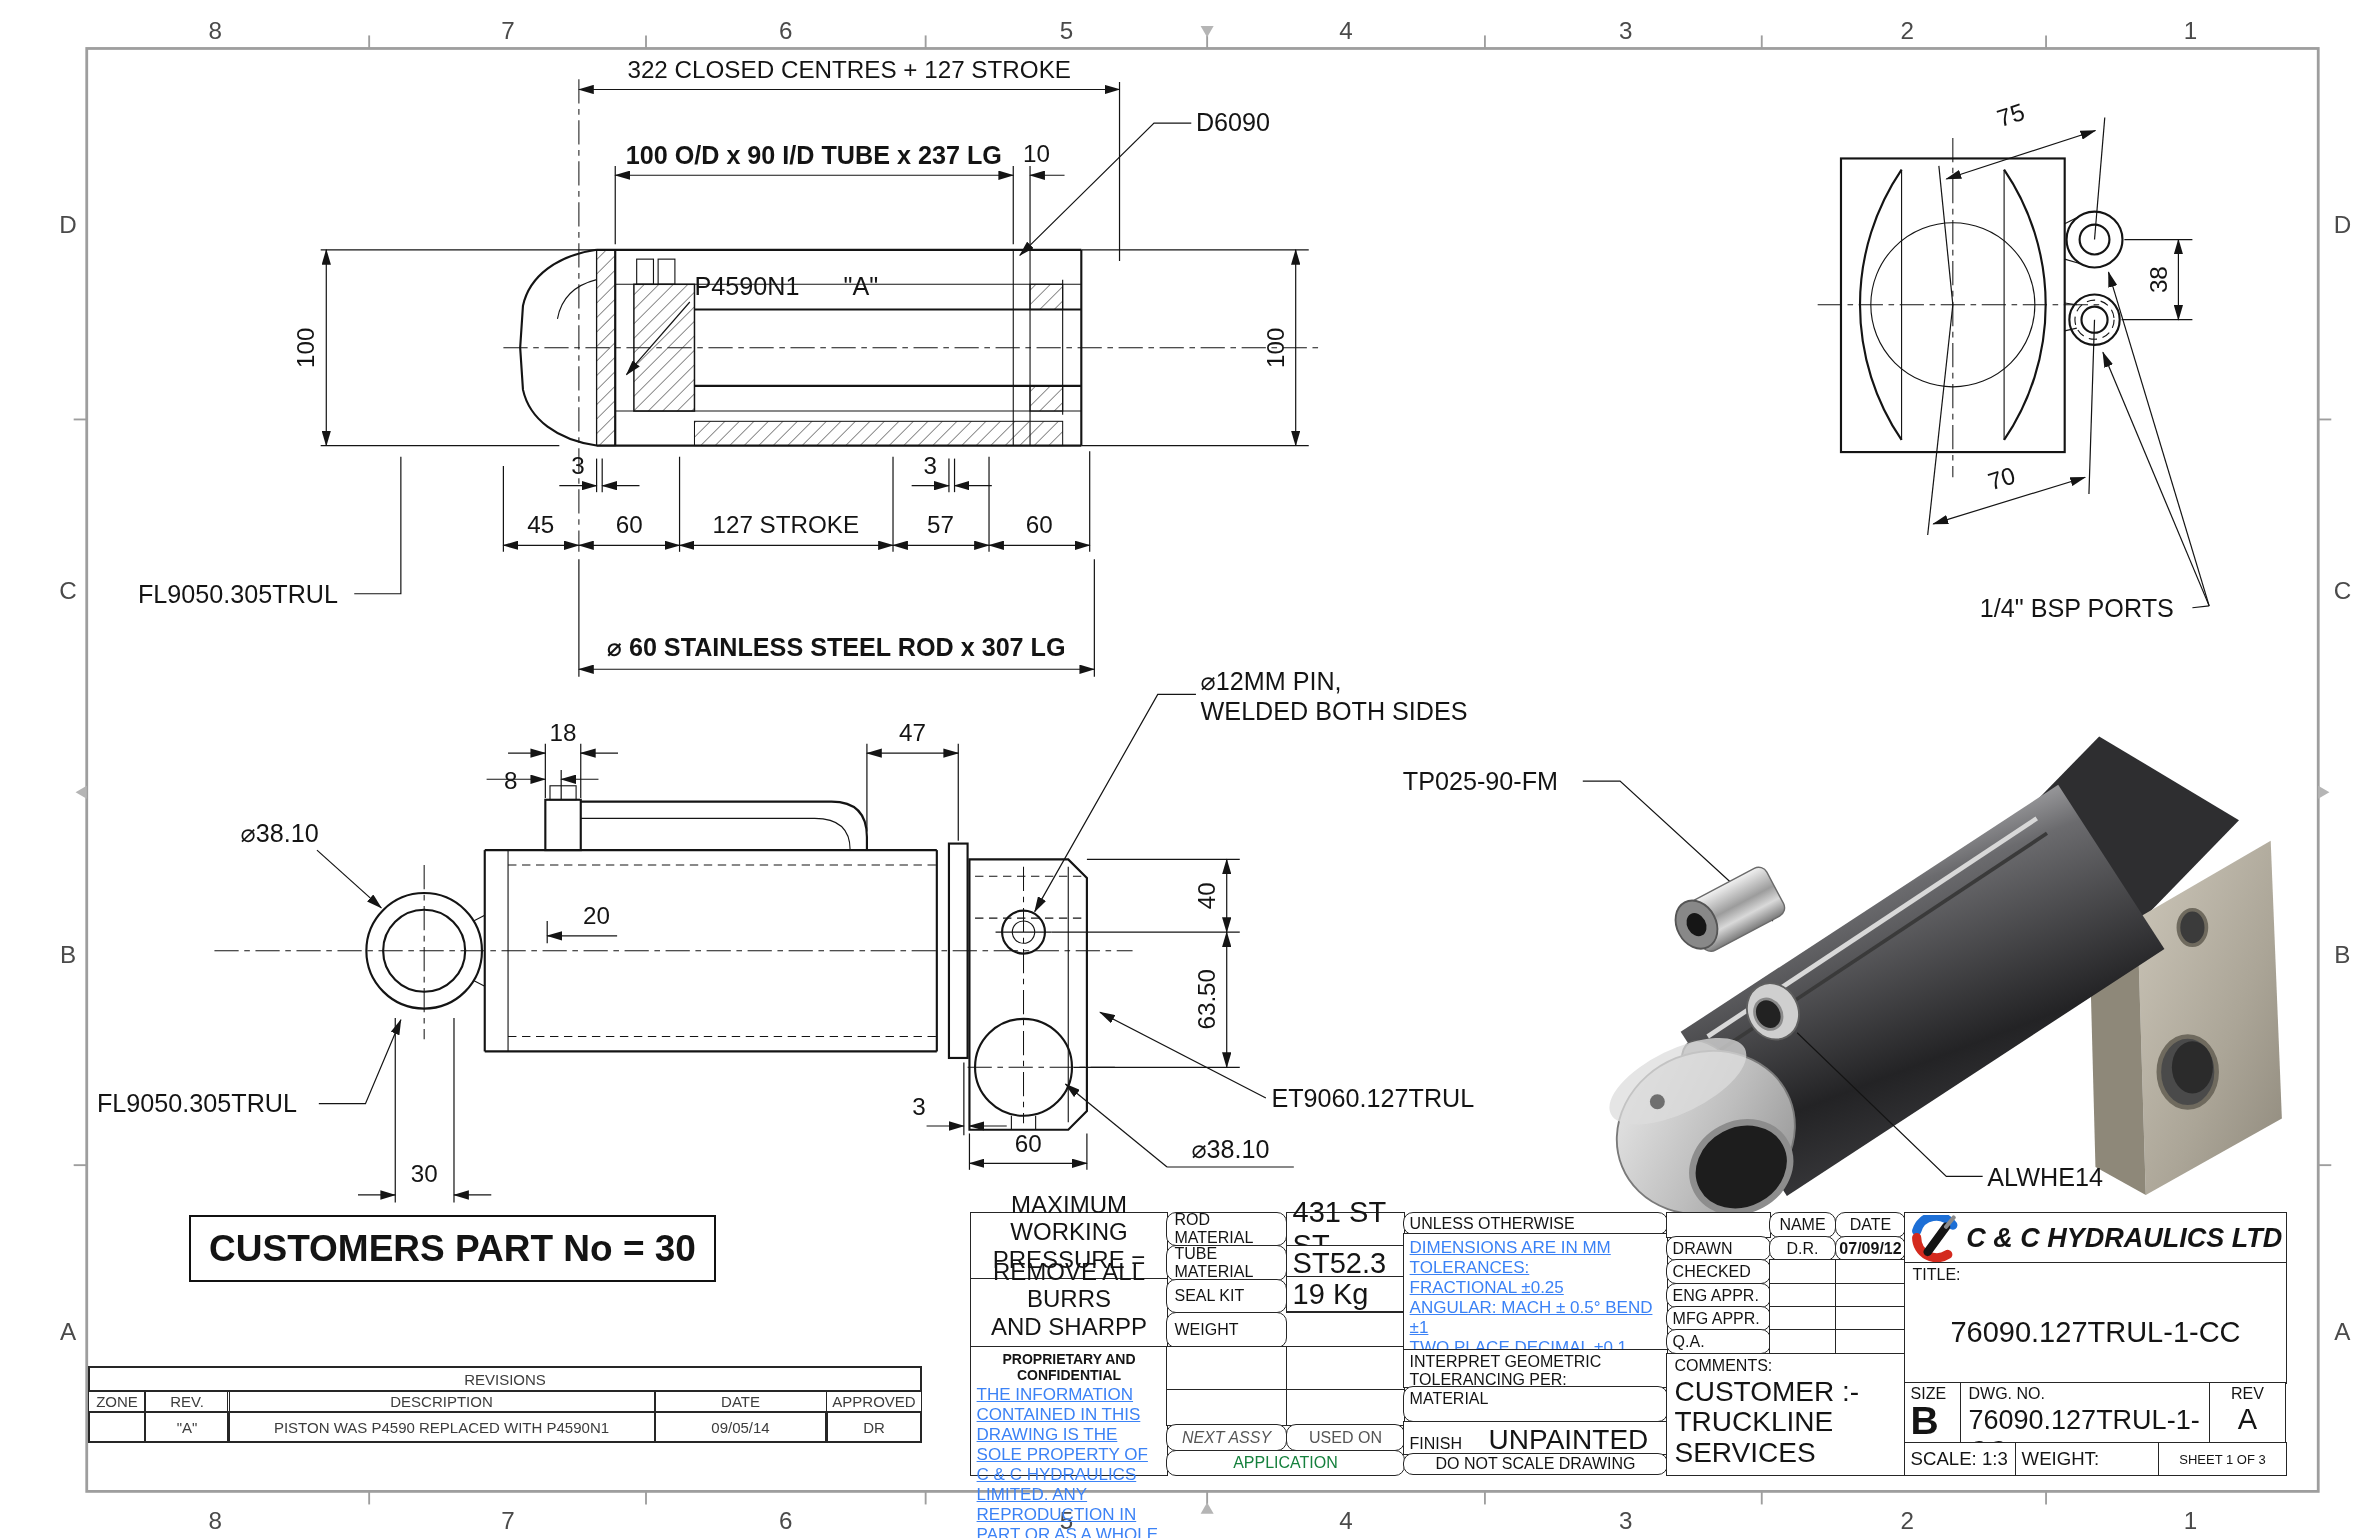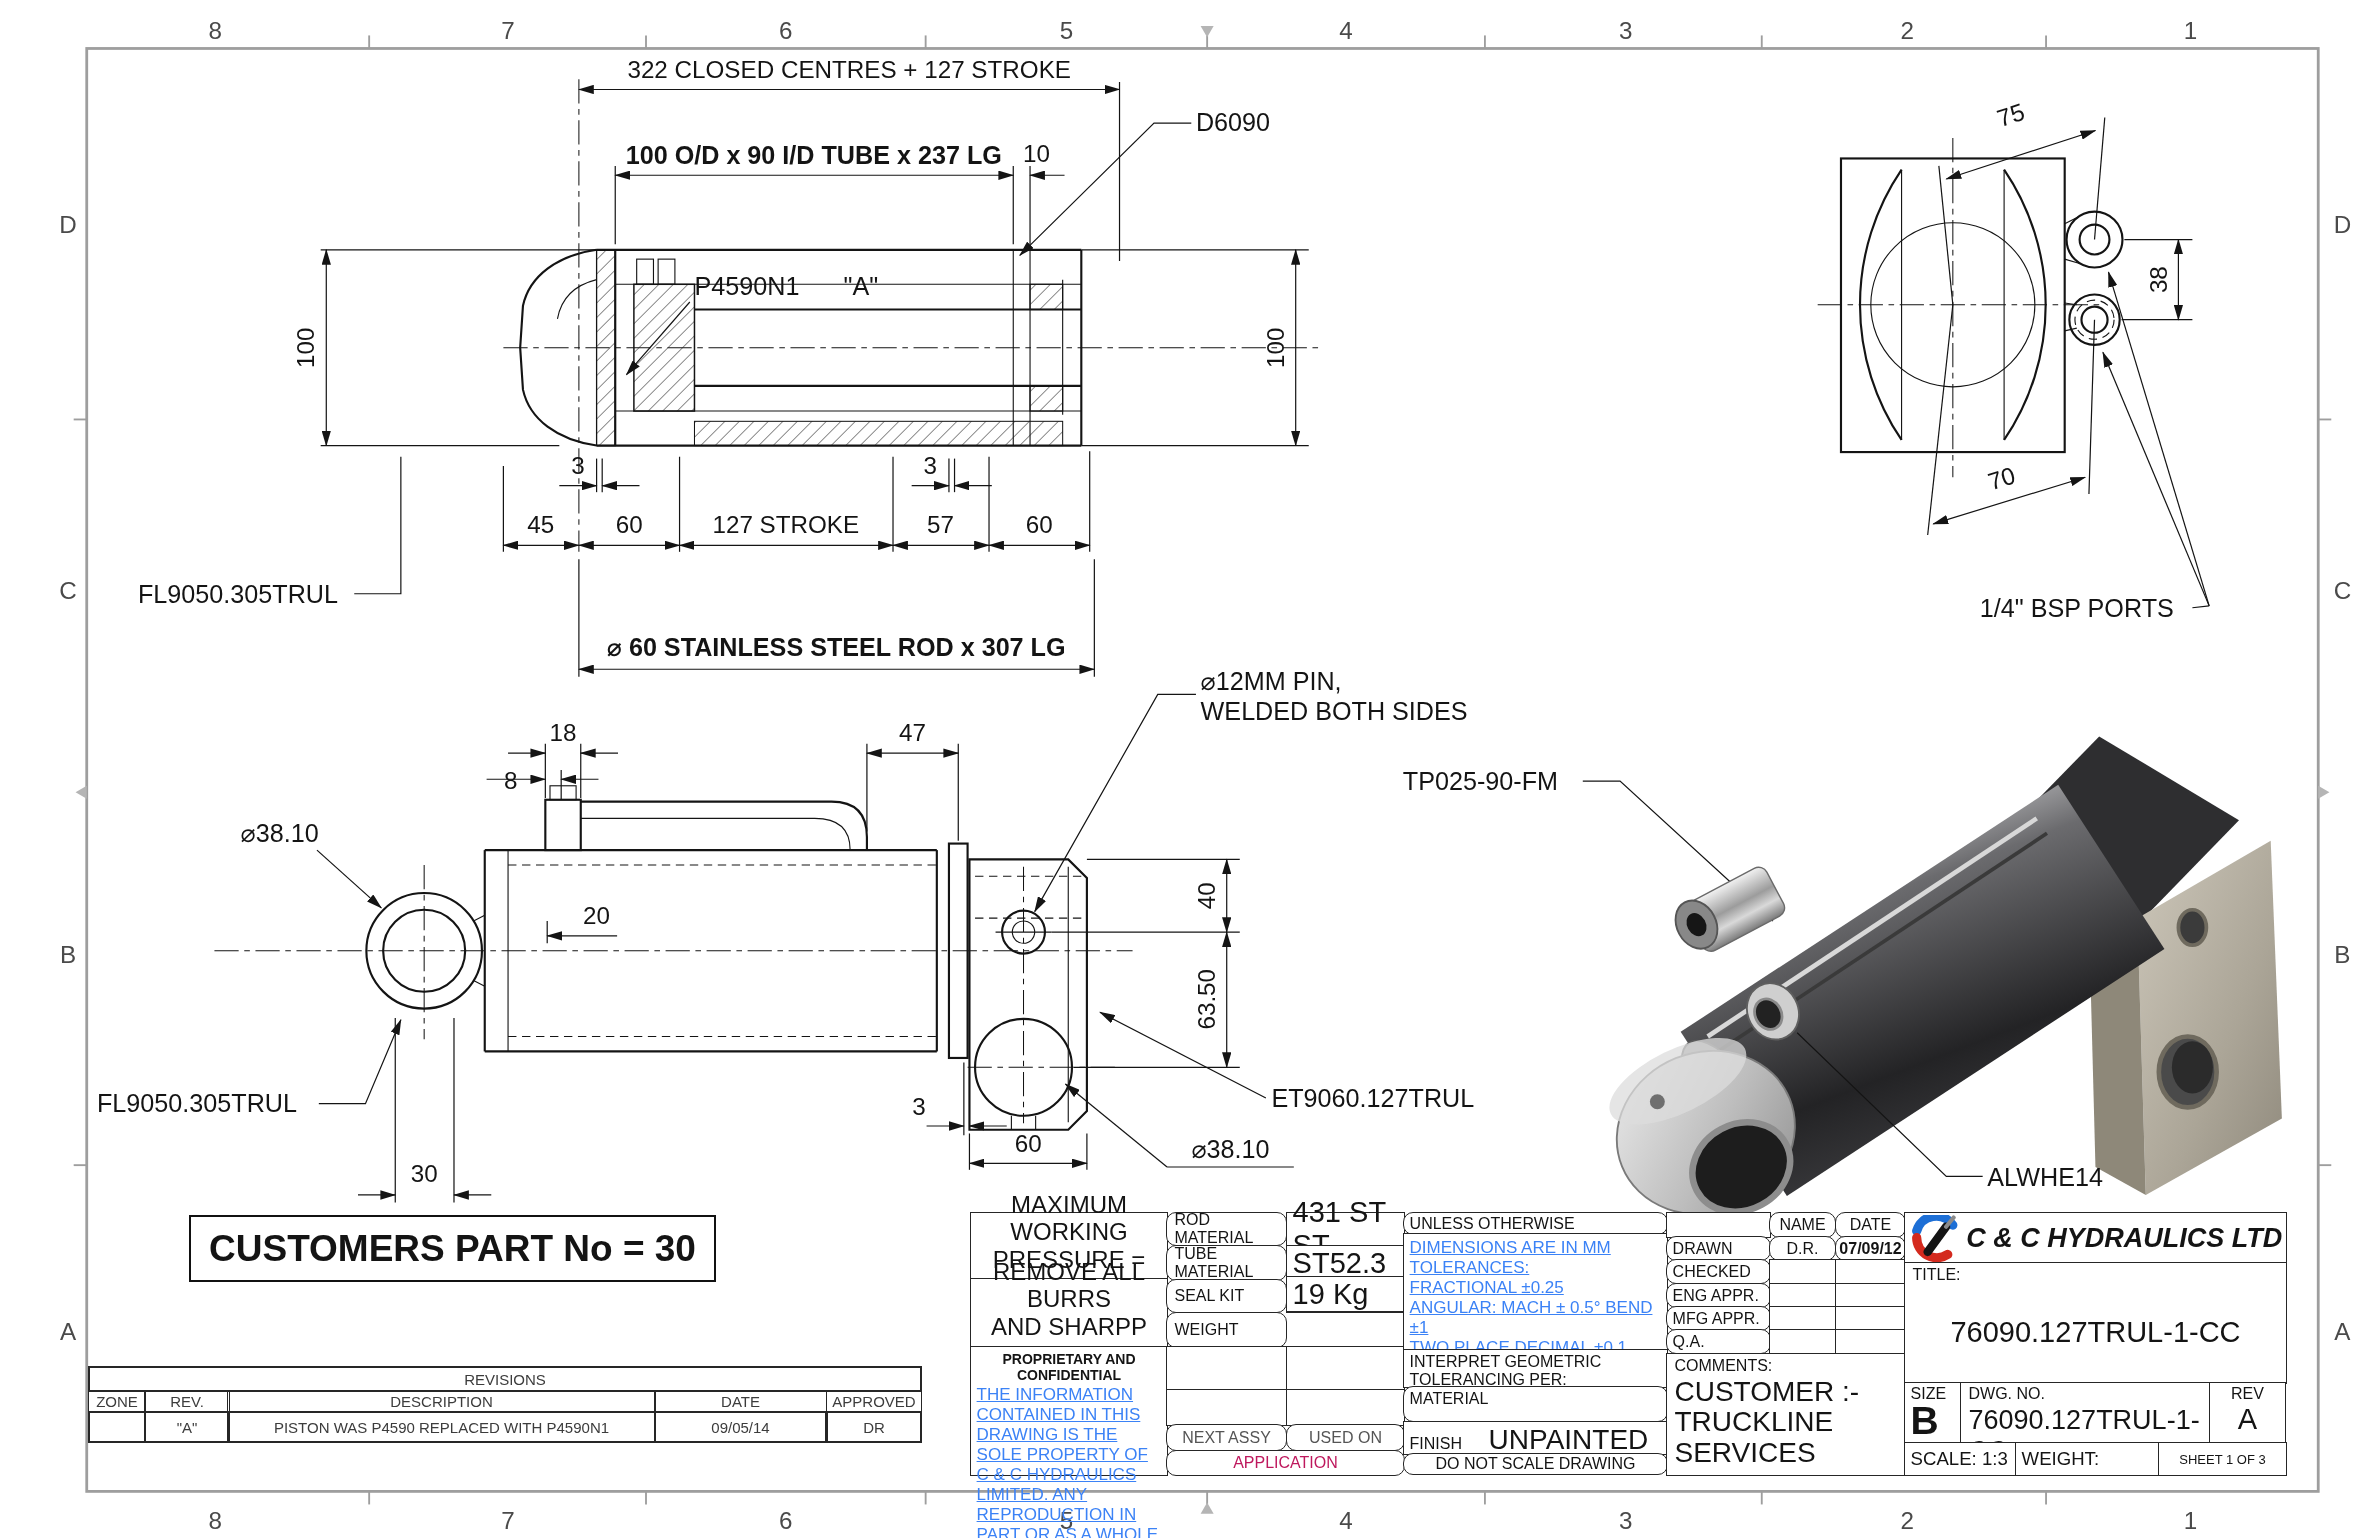--- a/index.html
+++ b/index.html
@@ -408,23 +408,23 @@
   <div class="cell tbl-label" style="left:1166px;top:1245px;width:121px;height:36px;padding-left:7.5px;display:flex;align-items:center;">TUBE MATERIAL</div>
   <div class="cell tbl-value" style="left:1286px;top:1245px;width:119px;height:36px;padding-left:5.6px;display:flex;align-items:center;">ST52.3</div>
   <div class="cell tbl-label" style="left:1166px;top:1279px;width:121px;height:34px;padding-left:7.5px;display:flex;align-items:center;">SEAL KIT</div>
   <div class="cell tbl-value" style="left:1286px;top:1279px;width:119px;height:34px;padding-left:5.6px;display:flex;align-items:center;">SK60/90</div>
   <div class="cell tbl-label" style="left:1166px;top:1312px;width:121px;height:36px;padding-left:7.5px;display:flex;align-items:center;">WEIGHT</div>
   <div class="cell tbl-value" style="left:1286px;top:1276px;width:119px;height:36px;padding-left:5.6px;display:flex;align-items:center;">19 Kg</div>
   <div class="cell" style="left:1166px;top:1346px;width:121px;height:45px;"></div>
   <div class="cell" style="left:1286px;top:1346px;width:119px;height:45px;"></div>
   <div class="cell" style="left:1166px;top:1389px;width:121px;height:37px;"></div>
   <div class="cell" style="left:1286px;top:1389px;width:119px;height:37px;"></div>
-  <div class="cell ctr tbl-label" style="left:1166px;top:1424px;width:121px;height:27px;color:#555;">NEXT ASSY</div>
+  <div class="cell ctr tbl-label" style="left:1166px;top:1424px;width:121px;height:27px;color:#555;font-style:italic;">NEXT ASSY</div>
   <div class="cell ctr tbl-label" style="left:1286px;top:1424px;width:119px;height:27px;color:#555;">USED ON</div>
-  <div class="cell ctr tbl-label" style="left:1166px;top:1450px;width:239px;height:26px;color:#be185d;">APPLICATION</div>
+  <div class="cell ctr tbl-label" style="left:1166px;top:1450px;width:239px;height:26px;color:#15803d;">APPLICATION</div>
 
   <div class="cell tbl-label" style="left:1403px;top:1212px;width:265px;height:23px;padding:1.9px 5.6px;">UNLESS OTHERWISE SPECIFIED:</div>
   <div class="cell" style="left:1403px;top:1233px;width:265px;height:117px;padding:3.7px 5.6px;">
     <div class="tiny">DIMENSIONS ARE IN MM</div>
     <div class="tiny">TOLERANCES:</div>
     <div class="tiny">FRACTIONAL ±0.25</div>
     <div class="tiny">ANGULAR: MACH ± 0.5°  BEND ±1</div>
     <div class="tiny">TWO PLACE DECIMAL    ±0.1</div>
     <div class="tiny">THREE PLACE DECIMAL  ±0.01</div>
   </div>

